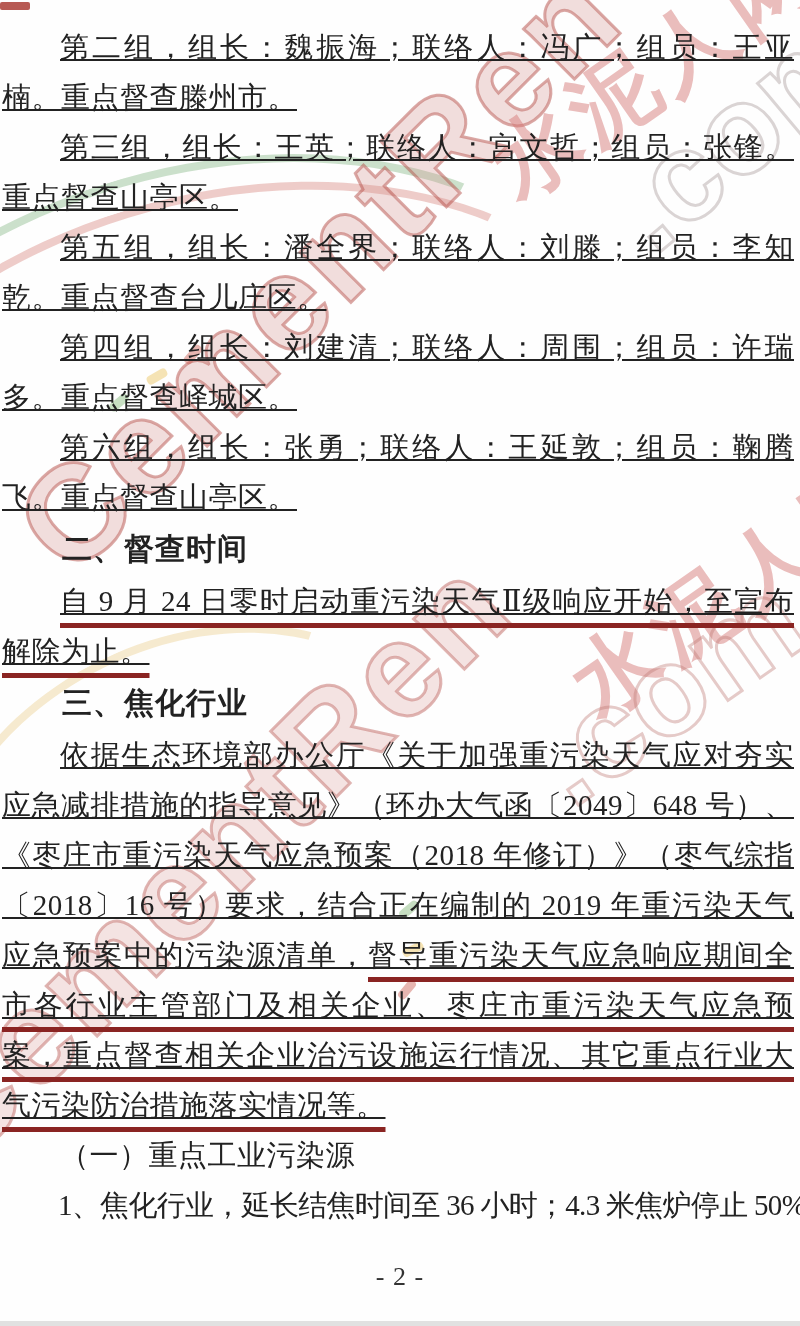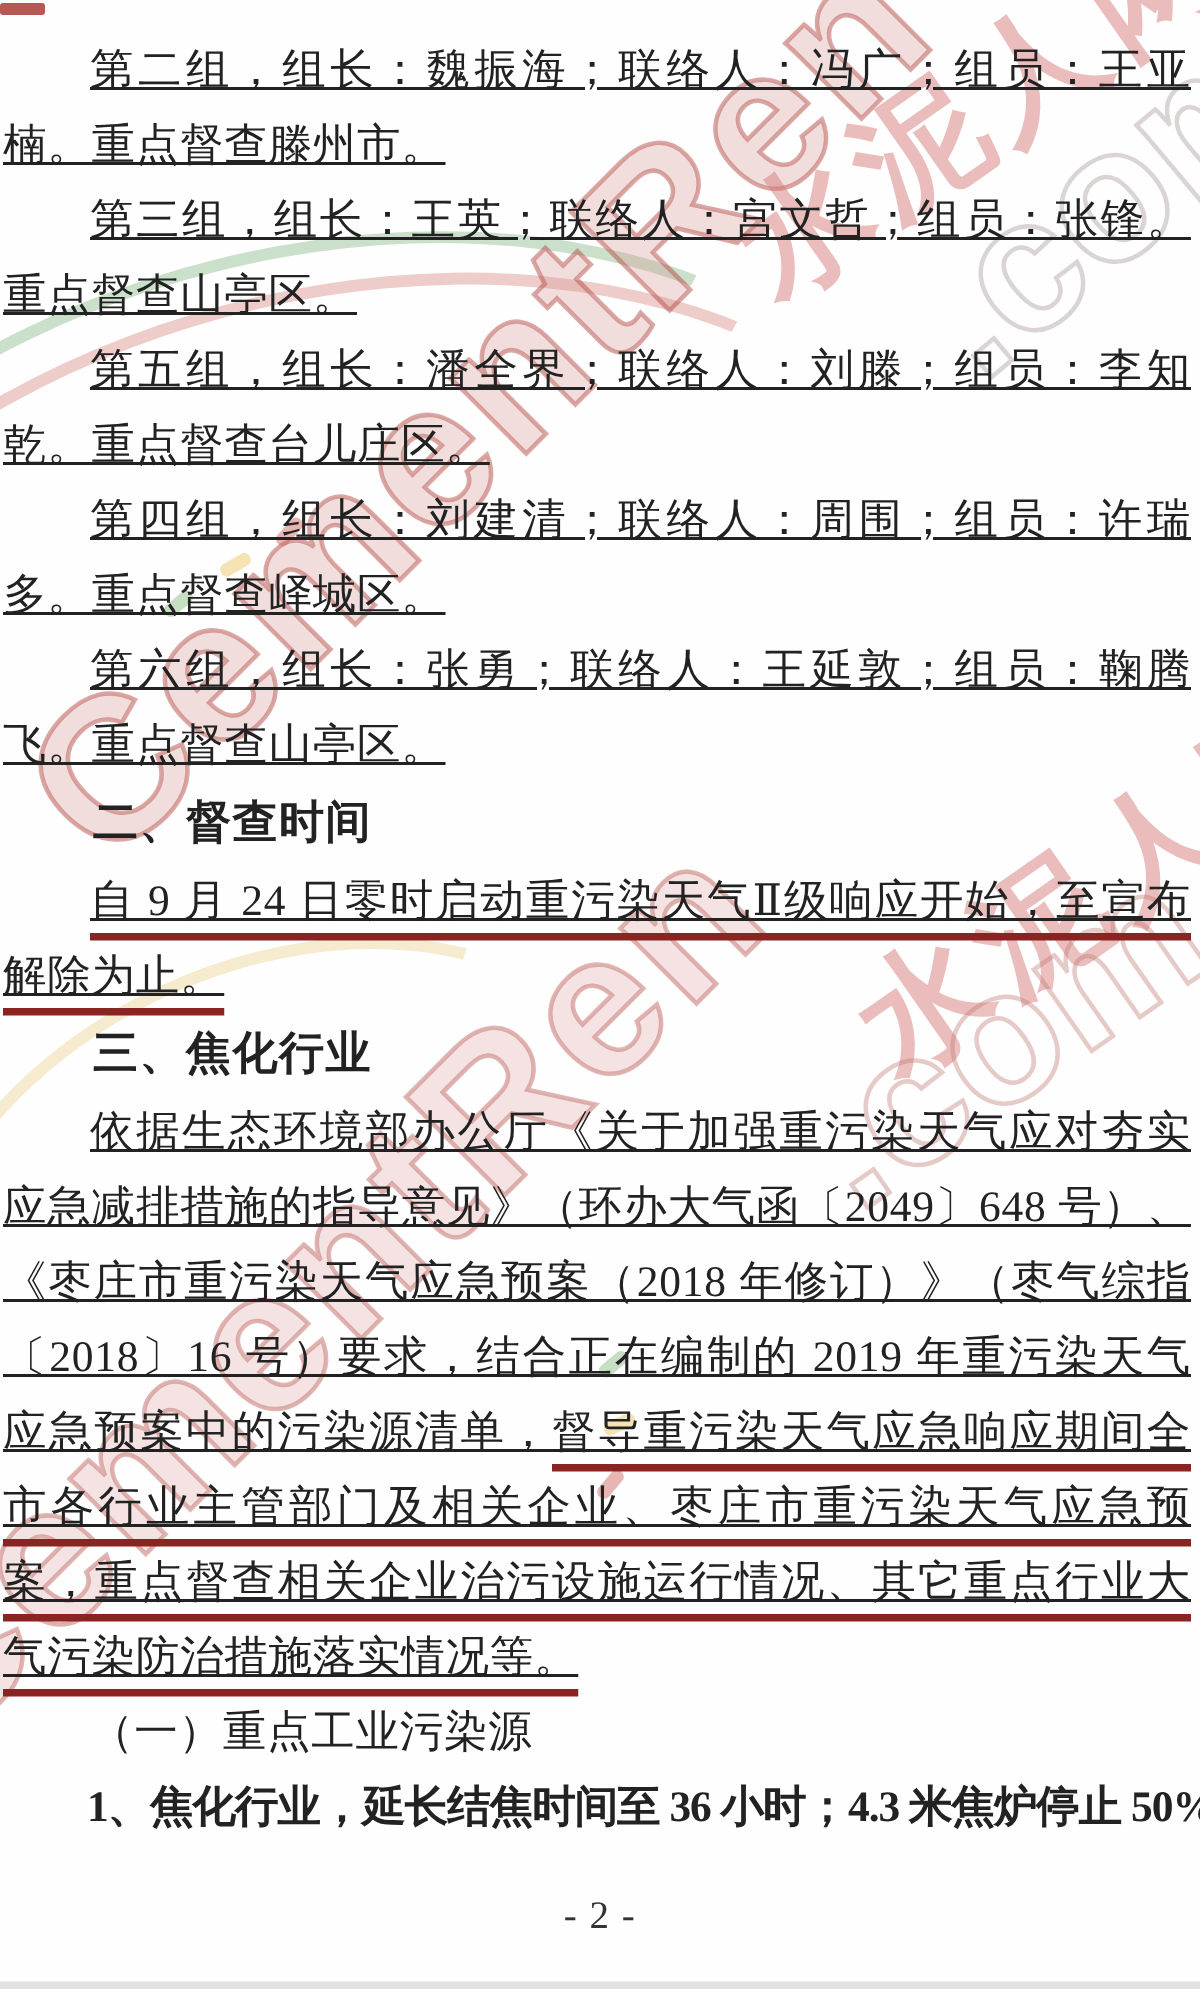--- a/index.html
+++ b/index.html
@@ -76,21 +76,21 @@
     font-weight:bold;font-size:30px;line-height:50px;
     letter-spacing:1px;
   }
   .subhd{margin:0;text-indent:58px;font-weight:normal;font-size:29px;line-height:50px;}
   .redline{
     text-decoration:underline;
     text-decoration-color:#8a2422;
     text-decoration-thickness:5px;
     text-underline-offset:12px;
   }
-  .item-line{margin:0;text-indent:56px;white-space:nowrap;letter-spacing:-0.7px;text-align:center;font-weight:bold;}
+  .item-line{margin:0;text-indent:56px;white-space:nowrap;letter-spacing:-0.7px;text-align:center;}
   .page-number{
     position:absolute;left:0;right:0;top:1262px;z-index:1;
     text-align:center;font-size:26px;letter-spacing:1px;color:#333;
   }
   .edge-bottom{position:absolute;left:0;right:0;bottom:0;height:5px;
     background:rgba(190,190,190,0.45);z-index:2;}
 </style>
 </head>
 <body>
 

